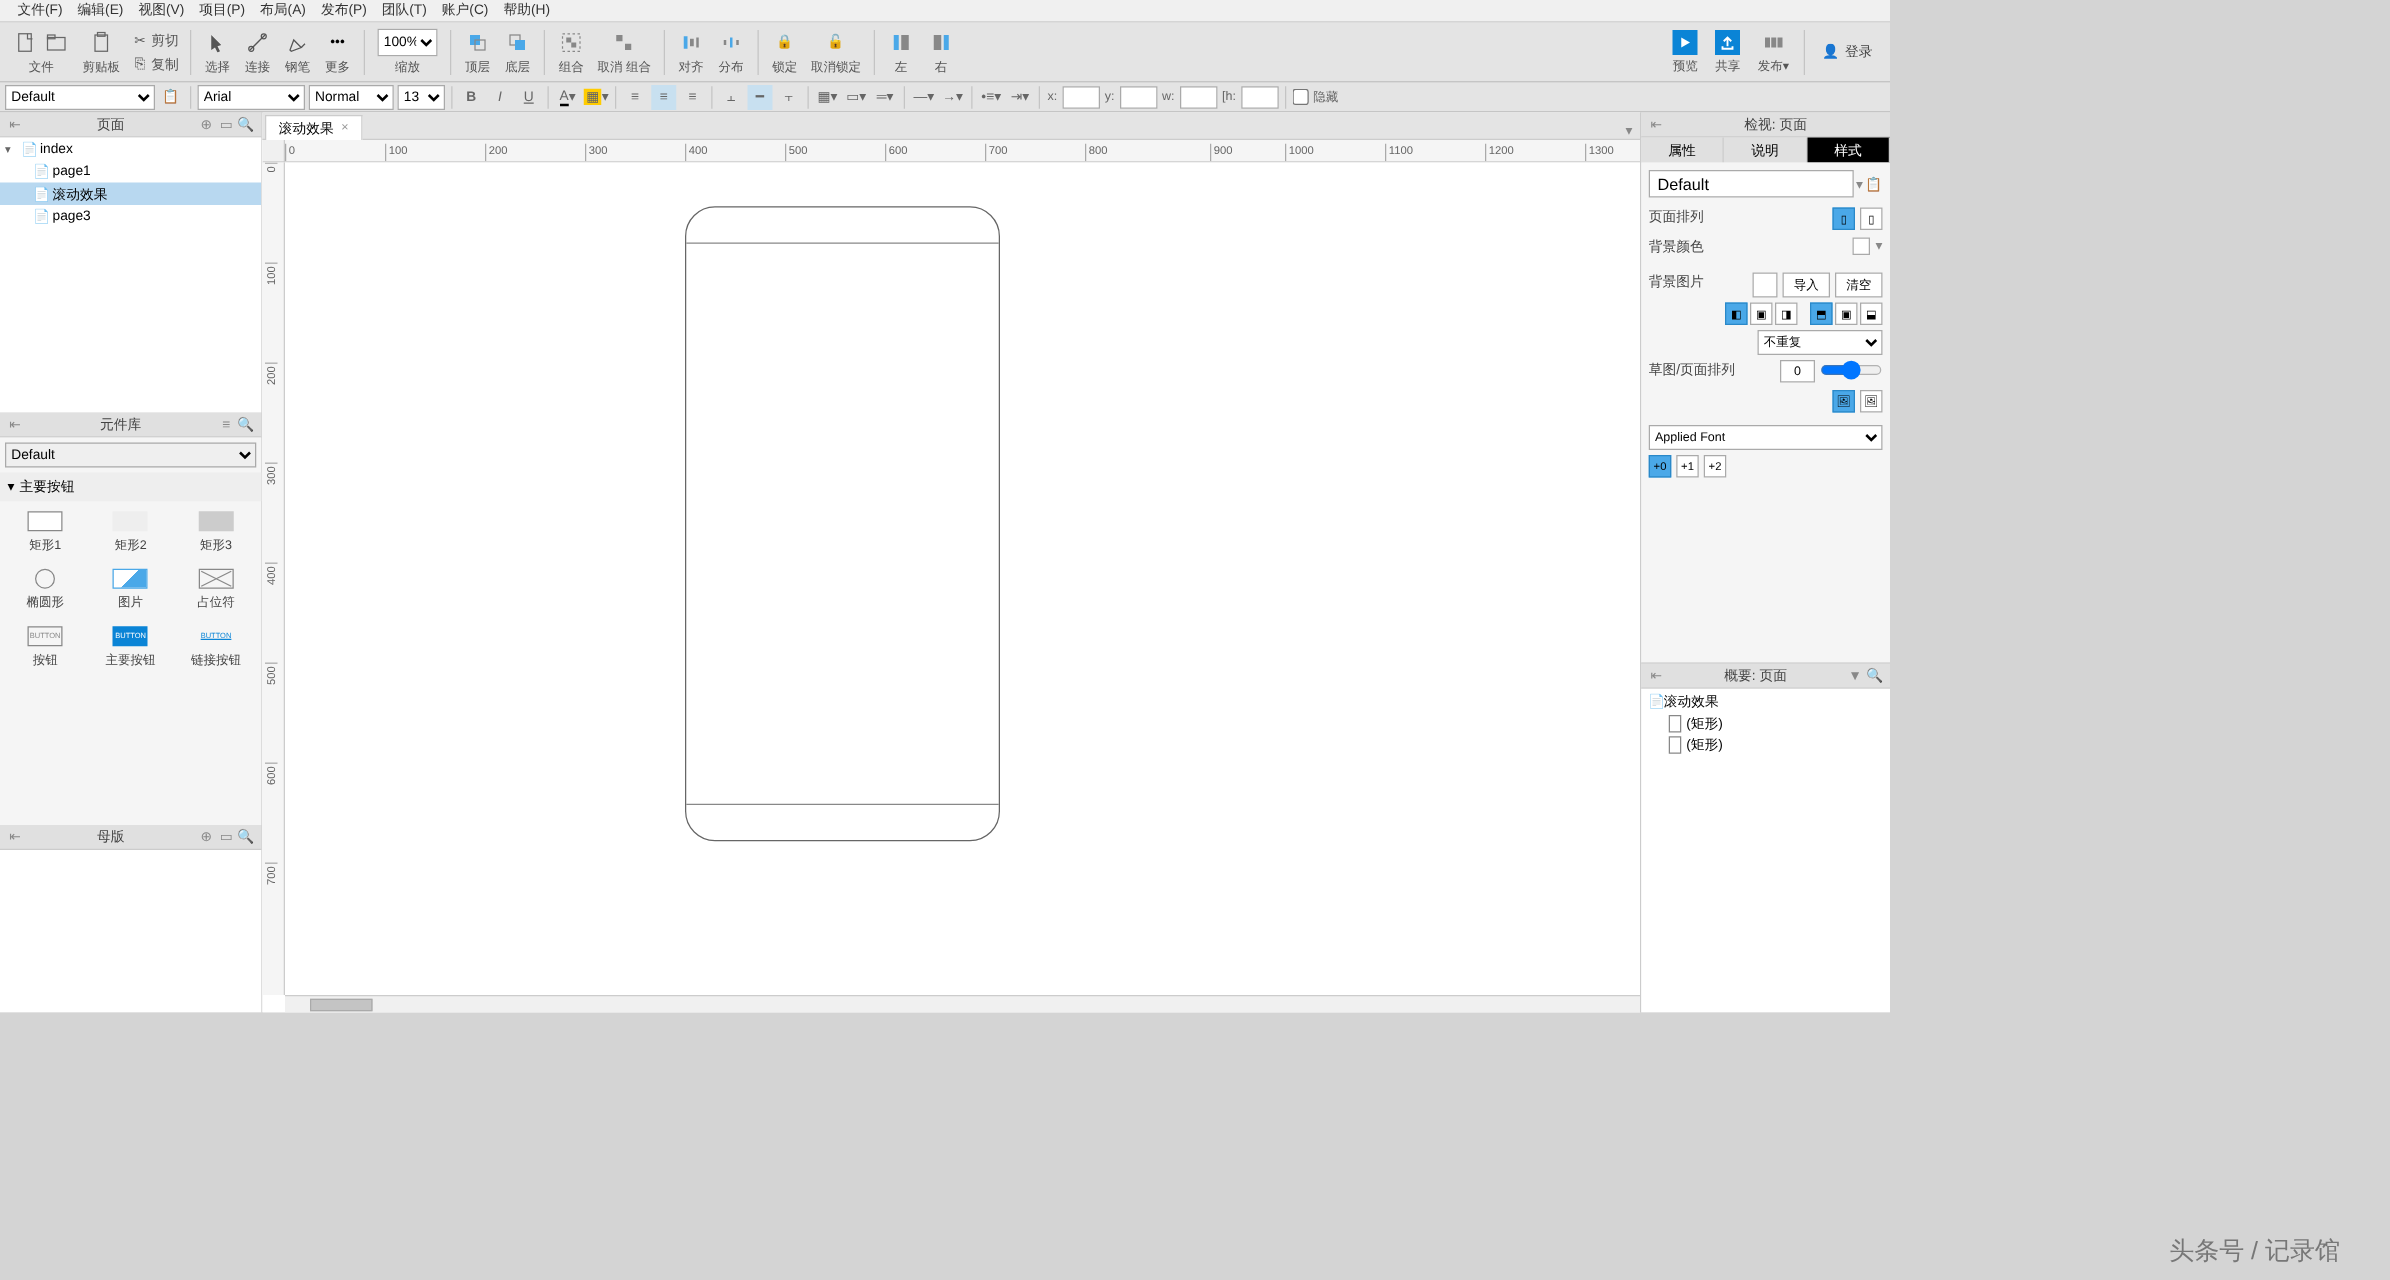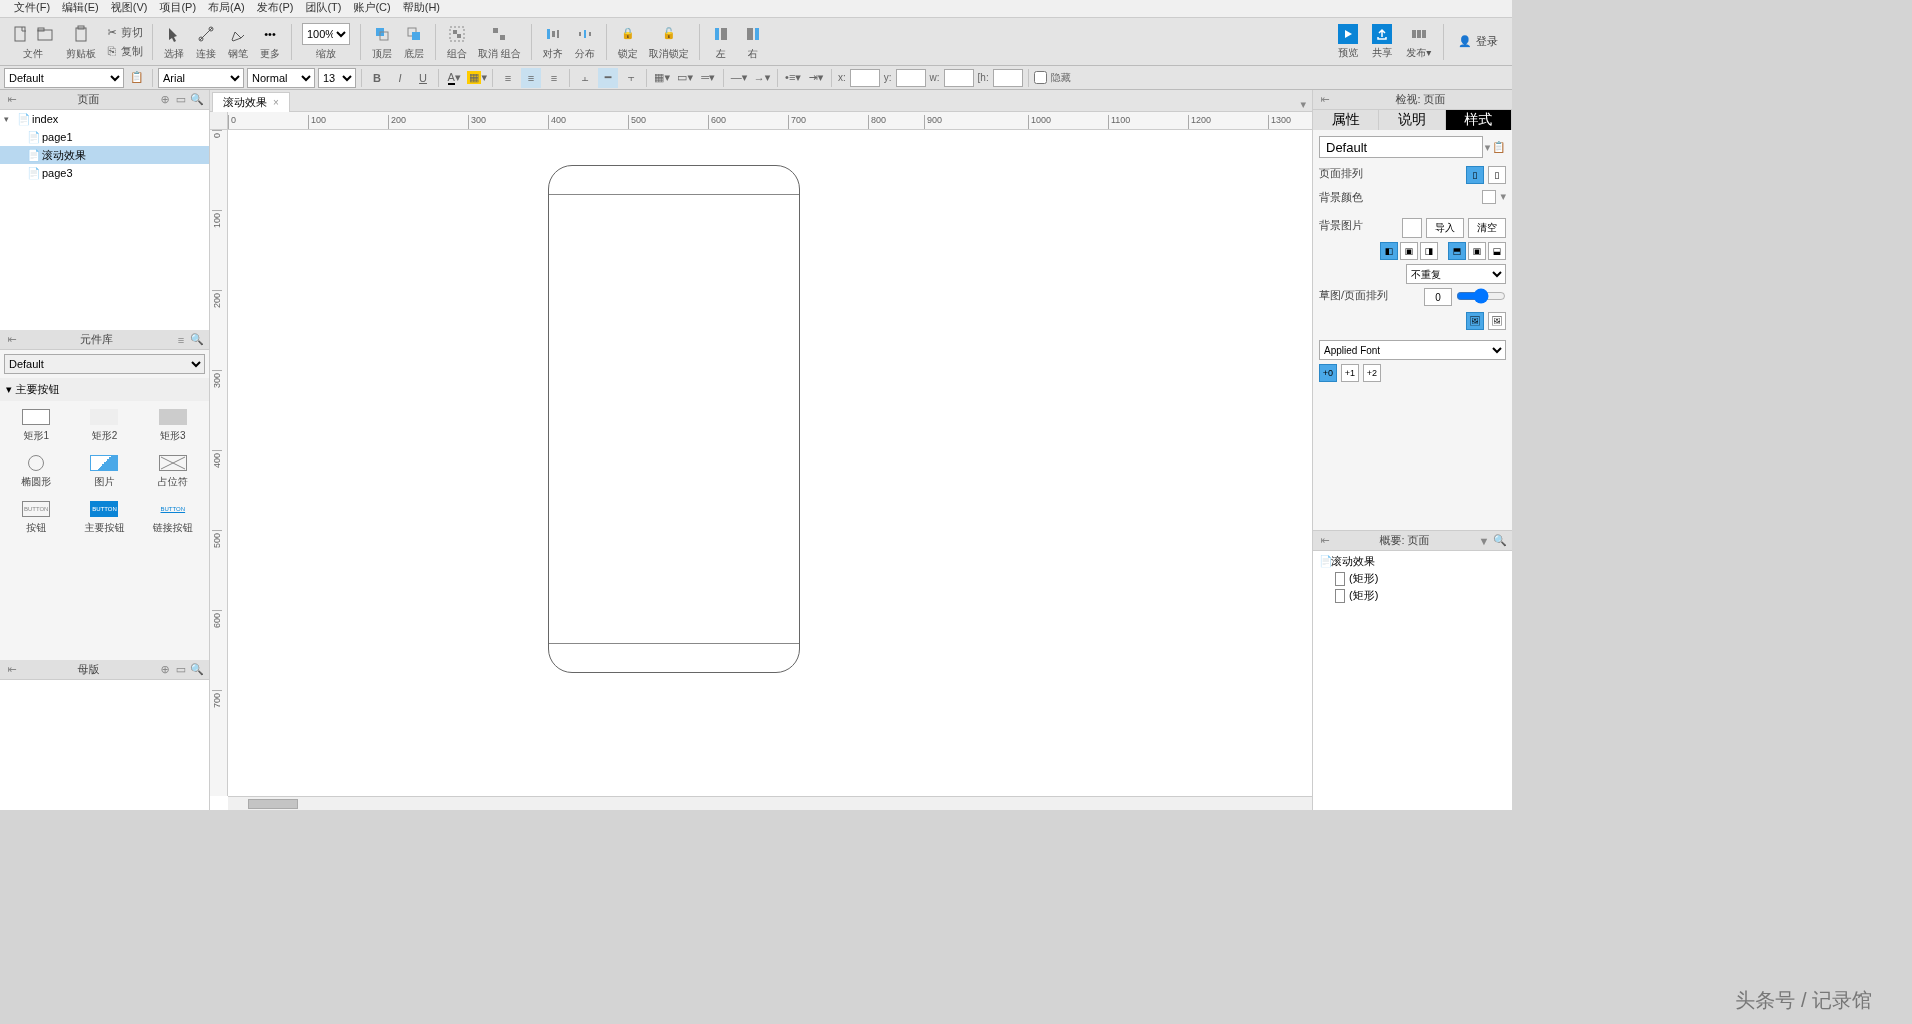--- a/index.html
+++ b/index.html
@@ -73,21 +73,21 @@
 .tick-v { left:2px; writing-mode:vertical-rl; transform:rotate(180deg); border-bottom:1px solid #aaa; padding-bottom:2px;}
 .canvas-inner { position:absolute; top:18px; left:18px; right:0; bottom:14px; background:#fff; }
 .phone { position:absolute; top:35px; left:320px; width:252px; height:508px; border:1px solid #666; border-radius:24px; background:#fff;}
 .phone-inner { position:absolute; top:28px; left:0px; right:0px; height:450px; border-top:1px solid #888; border-bottom:1px solid #888;}
 .scrollbar-h { position:absolute; bottom:0; left:18px; right:0; height:14px; background:#f0f0f0; border-top:1px solid #ccc;}
 .scroll-thumb-h { position:absolute; left:20px; top:2px; width:50px; height:10px; background:#c4c4c4; border:1px solid #aaa;}
 
 
 .right-panel { width: 200px; background: #e8e8e8; border-left: 1px solid #ccc; display:flex; flex-direction:column;}
 .insp-tabs { display: flex; height: 20px; background: #e0e0e0; }
-.insp-tab { flex: 1; display: flex; align-items: center; justify-content: center; font-size: 14px; border-right: 1px solid #ccc; cursor:pointer; }
+.insp-tab { flex: 1; display: flex; align-items: center; justify-content: center; font-size: 11px; border-right: 1px solid #ccc; cursor:pointer; }
 .insp-tab.active { background: #000000; color: #fff; }
 .insp-body { flex:1; background:#f5f5f5; padding: 6px; overflow:auto;}
 .style-name { height: 22px; border:1px solid #aaa; background:#fff; display:flex; align-items:center; padding:0 6px; font-size:13px; margin-bottom:8px;}
 .prop-row { display:flex; align-items:flex-start; height:24px; gap:4px;}
 .prop-label { font-size:11px; color:#444; flex:1;}
 .mini-btn { width:18px; height:18px; border:1px solid #aaa; background:#fff; display:flex; align-items:center; justify-content:center; font-size:9px; cursor:pointer;}
 .mini-btn.active { background:#4aa8e8; border-color:#2a88c8;}
 .action-btn { height:20px; padding:0 8px; border:1px solid #aaa; background:#fff; font-size:10px; cursor:pointer;}
 .small-input { width:28px; height:18px; border:1px solid #aaa; font-size:10px; text-align:center;}
 .sel-wide { width:100%; height:20px; border:1px solid #aaa; background:#fff; font-size:10px;}
@@ -483,21 +483,21 @@
       <div class="ruler-h" id="ruler-h">
           <div class="tick tick-h" style="left: 0px;">0</div>
           <div class="tick tick-h" style="left: 80px;">100</div>
           <div class="tick tick-h" style="left: 160px;">200</div>
           <div class="tick tick-h" style="left: 240px;">300</div>
           <div class="tick tick-h" style="left: 320px;">400</div>
           <div class="tick tick-h" style="left: 400px;">500</div>
           <div class="tick tick-h" style="left: 480px;">600</div>
           <div class="tick tick-h" style="left: 560px;">700</div>
           <div class="tick tick-h" style="left: 640px;">800</div>
-          <div class="tick tick-h" style="left: 696px;">900</div>
+          <div class="tick tick-h" style="left: 740px;">900</div>
           <div class="tick tick-h" style="left: 800px;">1000</div>
           <div class="tick tick-h" style="left: 880px;">1100</div>
           <div class="tick tick-h" style="left: 960px;">1200</div>
           <div class="tick tick-h" style="left: 1040px;">1300</div>
         </div>
       <div class="ruler-v" id="ruler-v">
           <div class="tick tick-v" style="top: 0px;">0</div>
           <div class="tick tick-v" style="top: 80px;">100</div>
           <div class="tick tick-v" style="top: 160px;">200</div>
           <div class="tick tick-v" style="top: 240px;">300</div>

